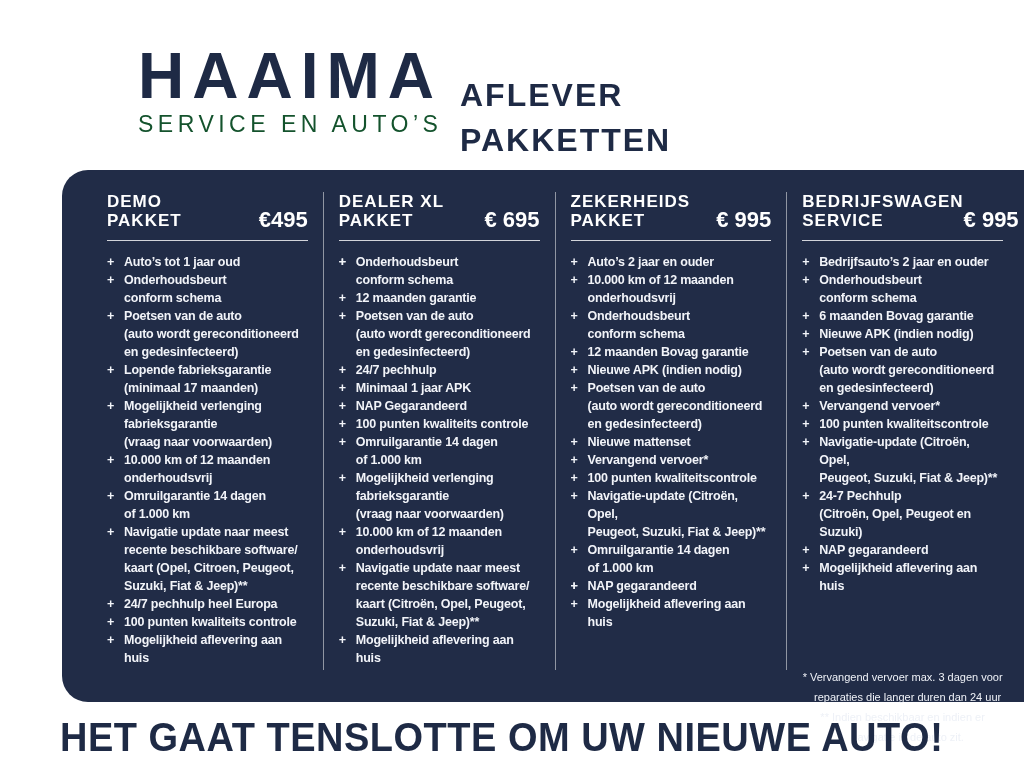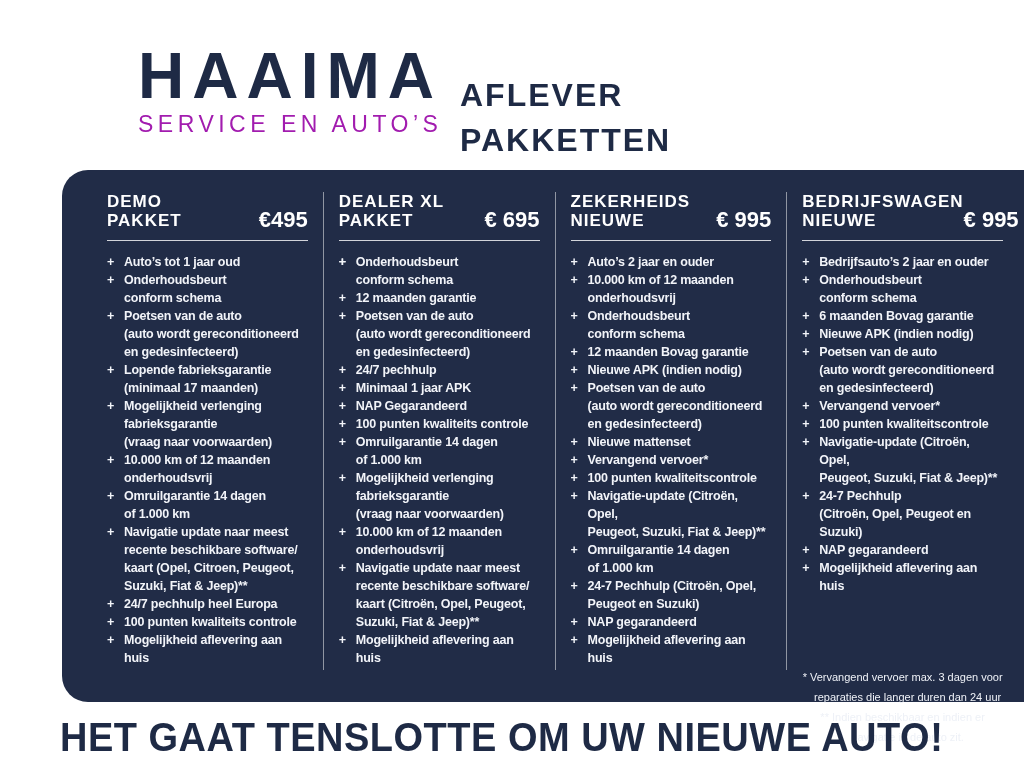--- a/index.html
+++ b/index.html
@@ -16,21 +16,21 @@
   }
 
   
   .brand{position:absolute;left:90px;top:46px;margin-left:48px;}
   .brand-name{
     font-size:64px;font-weight:900;line-height:60px;letter-spacing:8px;
     color:var(--ink);white-space:nowrap;
   }
   .brand-sub{
     margin-top:5px;font-size:23px;font-weight:400;letter-spacing:4.5px;
-    color:#a21caf;white-space:nowrap;
+    color:#14532d;white-space:nowrap;
   }
   .page-title{
     position:absolute;left:460px;top:52px;
     font-size:32px;font-weight:900;line-height:45px;letter-spacing:2px;
     color:var(--ink);white-space:pre-line;
   }
 
   
   .panel{
     position:absolute;left:62px;top:170px;right:0;height:532px;
@@ -148,21 +148,21 @@
 recente beschikbare software/
 kaart (Citroën, Opel, Peugeot,
 Suzuki, Fiat &amp; Jeep)**</span></li>
           <li><span class="plus">+</span><span>Mogelijkheid aflevering aan huis</span></li>
         </ul>
   </article>
 
   <article class="package">
     <div class="pkg-head">
       <div class="pkg-name">ZEKERHEIDS
-NIEUWE</div>
+PAKKET</div>
       <div class="pkg-price">€ 995</div>
     </div>
     <hr class="pkg-rule">
     <ul class="pkg-items">
           <li><span class="plus">+</span><span>Auto’s 2 jaar en ouder</span></li>
           <li><span class="plus">+</span><span>10.000 km of 12 maanden
 onderhoudsvrij</span></li>
           <li><span class="plus">+</span><span>Onderhoudsbeurt
 conform schema</span></li>
           <li><span class="plus">+</span><span>12 maanden Bovag garantie</span></li>
@@ -170,31 +170,30 @@
           <li><span class="plus">+</span><span>Poetsen van de auto
 (auto wordt gereconditioneerd
 en gedesinfecteerd)</span></li>
           <li><span class="plus">+</span><span>Nieuwe mattenset</span></li>
           <li><span class="plus">+</span><span>Vervangend vervoer*</span></li>
           <li><span class="plus">+</span><span>100 punten kwaliteitscontrole</span></li>
           <li><span class="plus">+</span><span>Navigatie-update (Citroën, Opel,
 Peugeot, Suzuki, Fiat &amp; Jeep)**</span></li>
           <li><span class="plus">+</span><span>Omruilgarantie 14 dagen
 of 1.000 km</span></li>
-          <li><span class="plus">+</span><span>24-7 Pechhulp (Citroën, Opel,
-Peugeot en Suzuki)</span></li>
+          <li><span class="plus">+</span></li>
           <li><span class="plus">+</span><span>NAP gegarandeerd</span></li>
           <li><span class="plus">+</span><span>Mogelijkheid aflevering aan huis</span></li>
         </ul>
   </article>
 
   <article class="package">
     <div class="pkg-head">
       <div class="pkg-name">BEDRIJFSWAGEN
-NIEUWE</div>
+SERVICE</div>
       <div class="pkg-price">€ 995</div>
     </div>
     <hr class="pkg-rule">
     <ul class="pkg-items">
           <li><span class="plus">+</span><span>Bedrijfsauto’s 2 jaar en ouder</span></li>
           <li><span class="plus">+</span><span>Onderhoudsbeurt
 conform schema</span></li>
           <li><span class="plus">+</span><span>6 maanden Bovag garantie</span></li>
           <li><span class="plus">+</span><span>Nieuwe APK (indien nodig)</span></li>
           <li><span class="plus">+</span><span>Poetsen van de auto

